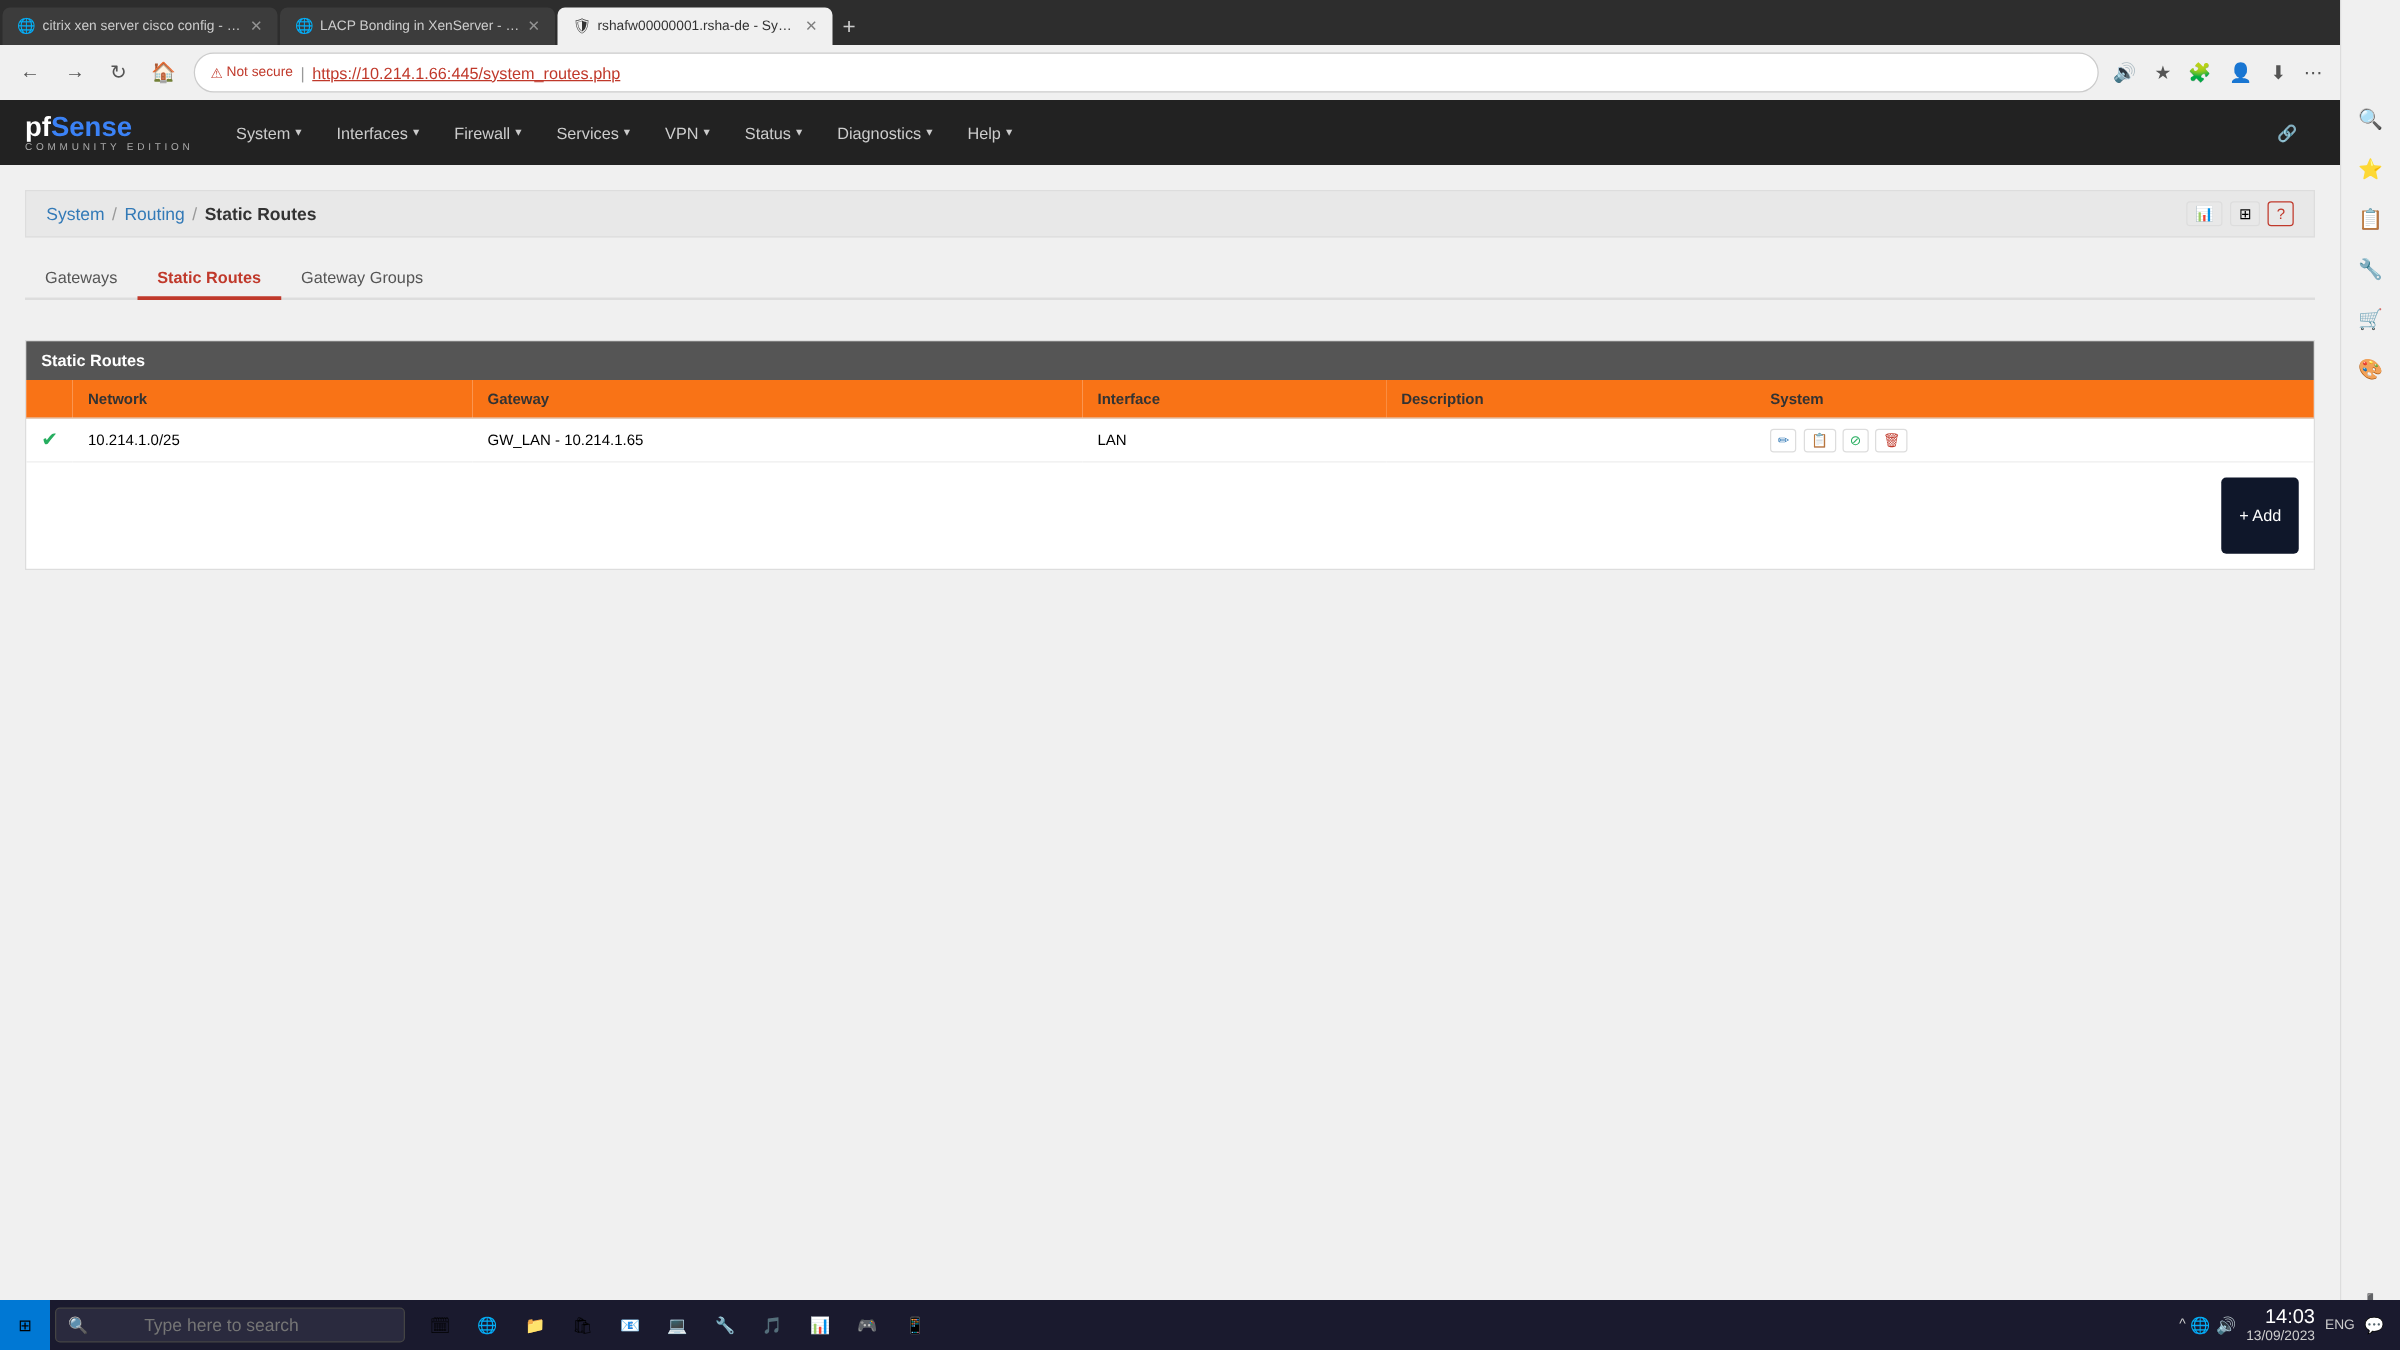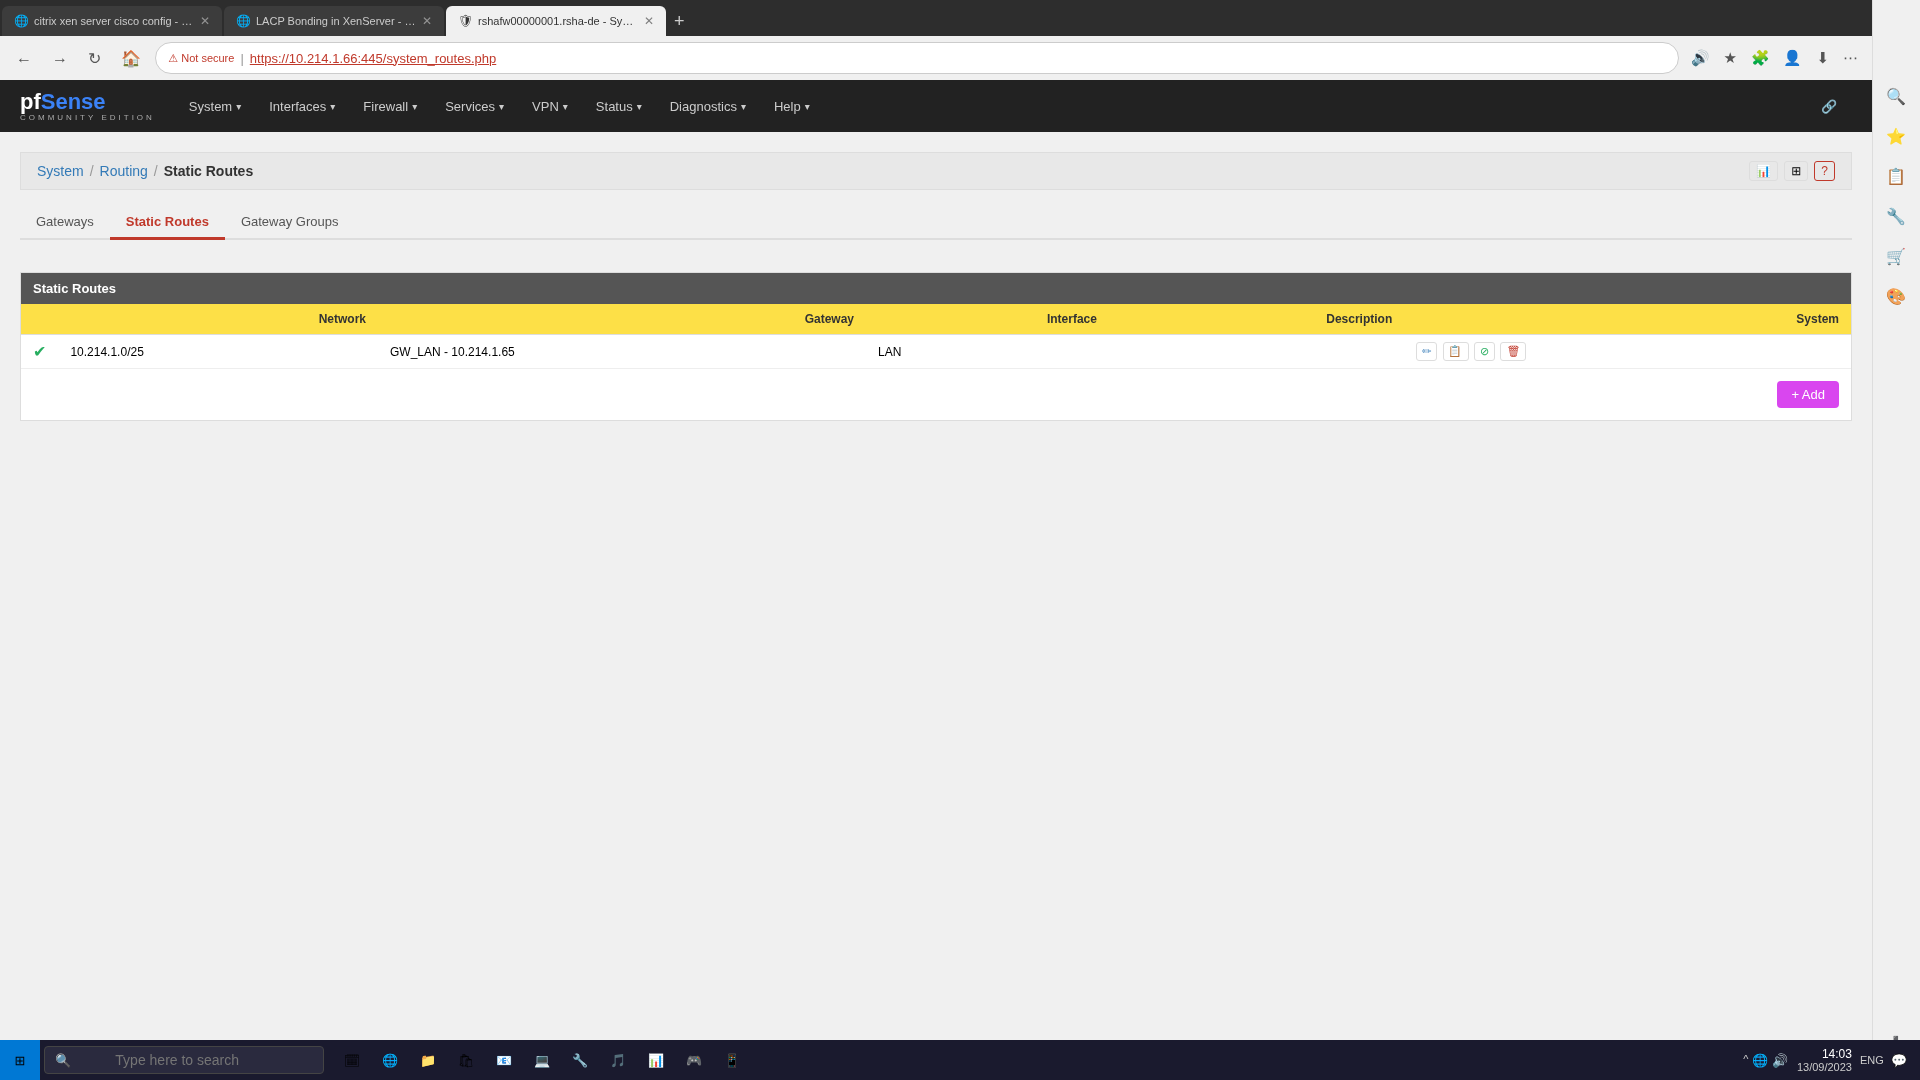--- a/index.html
+++ b/index.html
@@ -52,32 +52,32 @@
 
     
     .tabs { display: flex; gap: 0; border-bottom: 2px solid #ddd; margin-bottom: 32px; }
     .tab { padding: 8px 16px; cursor: pointer; color: #555; font-size: 13px; border-bottom: 3px solid transparent; margin-bottom: -2px; }
     .tab.active { color: #c0392b; border-bottom: 3px solid #c0392b; font-weight: bold; }
 
     
     .table-container { background: #fff; border: 1px solid #ddd; }
     .table-header { background: #555; color: #fff; padding: 8px 12px; font-size: 13px; font-weight: bold; }
     table { width: 100%; border-collapse: collapse; }
-    table th { background: #fde047; padding: 8px 12px; text-align: right; font-size: 12px; color: #333; border-bottom: 1px solid #ddd; font-weight: bold; }
+    table th { background: #f97316; padding: 8px 12px; text-align: left; font-size: 12px; color: #333; border-bottom: 1px solid #ddd; font-weight: bold; }
     table td { padding: 7px 12px; font-size: 12px; border-bottom: 1px solid #eee; vertical-align: middle; }
     .status-icon { color: #27ae60; font-size: 16px; }
     .action-btn { background: none; border: 1px solid #ddd; padding: 2px 5px; border-radius: 3px; cursor: pointer; font-size: 11px; margin-right: 2px; }
     .action-btn.edit { color: #337ab7; }
     .action-btn.copy { color: #555; }
     .action-btn.disable { color: #27ae60; }
     .action-btn.delete { color: #c0392b; }
 
     
     .add-btn-container { display: flex; justify-content: flex-end; padding: 12px; }
-    .add-btn { background: #d946ef; color: #fff; border: none; padding: 6px 14px; border-radius: 4px; cursor: pointer; font-size: 13px; display: flex; align-items: center; gap: 4px; }
+    .add-btn { background: #0f172a; color: #fff; border: none; padding: 23px 14px; border-radius: 4px; cursor: pointer; font-size: 13px; display: flex; align-items: center; gap: 4px; }
 
     
     .footer { background: #f0f0f0; text-align: center; padding: 16px; font-size: 11px; color: #666; position: fixed; bottom: 40px; left: 0; right: 48px; }
     .footer a { color: #337ab7; text-decoration: none; }
     .footer strong { color: #337ab7; }
 
     
     .taskbar { position: fixed; bottom: 0; left: 0; right: 0; height: 40px; background: #1a1a2e; display: flex; align-items: center; z-index: 1000; }
     .taskbar-start { width: 40px; height: 40px; display: flex; align-items: center; justify-content: center; background: #0078d4; cursor: pointer; }
     .taskbar-search { display: flex; align-items: center; background: #2a2a3e; border: 1px solid #444; border-radius: 4px; height: 28px; padding: 0 10px; gap: 6px; width: 280px; margin: 0 4px; }
@@ -283,19 +283,19 @@
     <div class="taskbar-item">🎮</div>
     <div class="taskbar-item">📱</div>
   </div>
   <div class="taskbar-right">
     <div class="taskbar-icons">
       <span style="color:#ccc; font-size:11px;">^</span>
       <span style="color:#ccc; font-size:13px;">🌐</span>
       <span style="color:#ccc; font-size:13px;">🔊</span>
     </div>
     <div class="taskbar-clock">
-      <div style="color:#fff; font-size:12px;">14:03</div>
+      <div style="color:#fff; font-size:16px;">14:03</div>
       <div style="color:#ccc; font-size:11px;">13/09/2023</div>
     </div>
     <span style="color:#ccc; font-size:11px;">ENG</span>
     <span style="color:#ccc; font-size:13px;">💬</span>
   </div>
 </div>
 
 </body></html>

